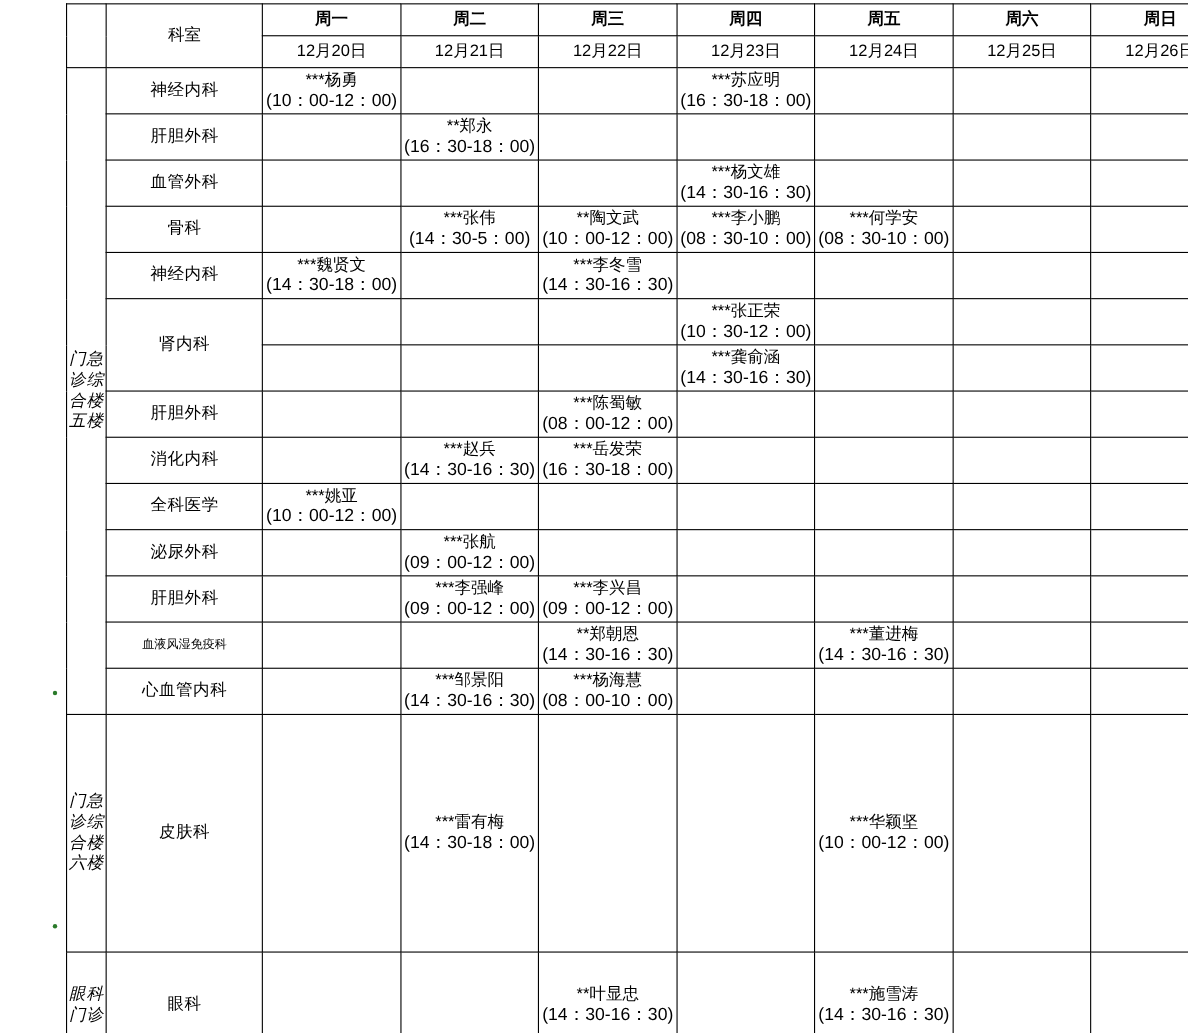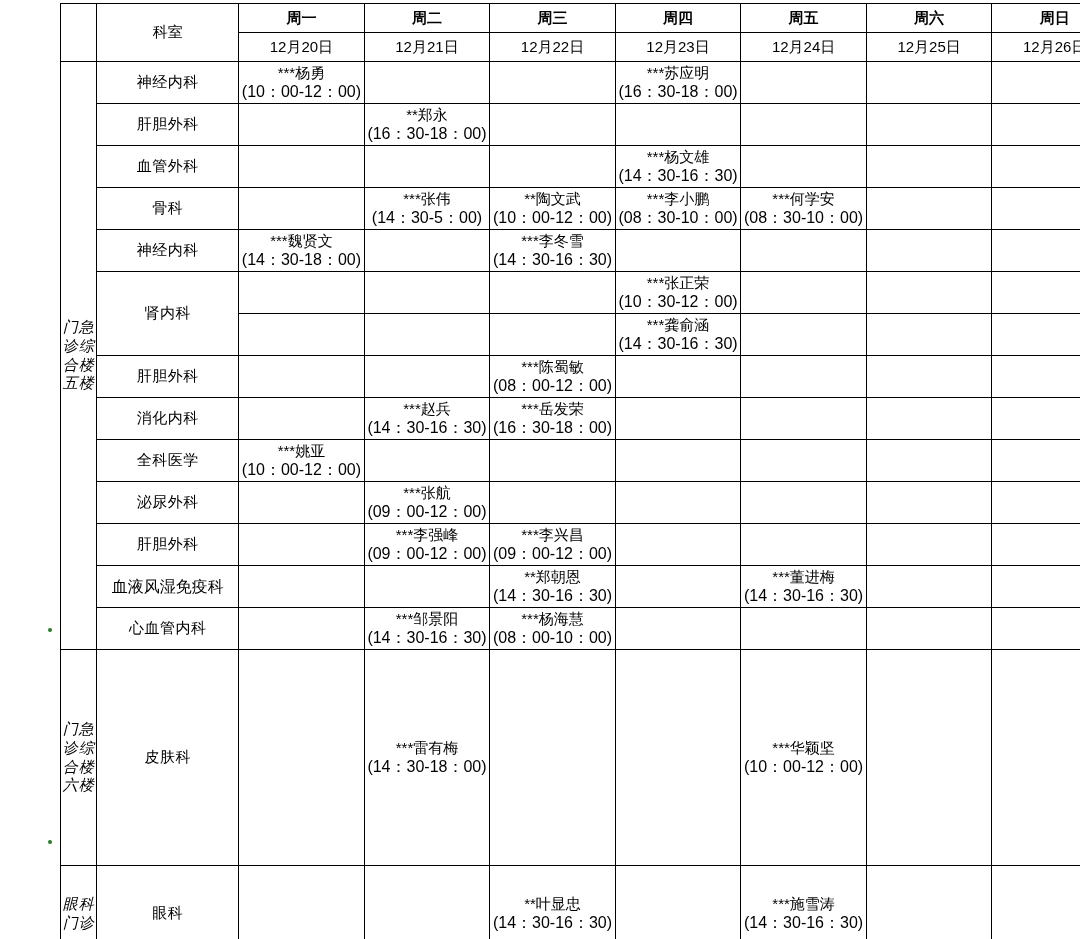--- a/index.html
+++ b/index.html
@@ -50,21 +50,21 @@
   .building-cell span {
     display: block;
     font-style: italic;
   }
   .dept-cell {
     font-size: 16px;
     letter-spacing: 0.5px;
     padding: 4px 2px;
   }
   .dept-cell.small {
-    font-size: 16px;
+    font-size: 11px;
     letter-spacing: 0;
   }
   .head-weekday {
     font-size: 16px;
     height: 28px;
     font-weight: bold;
   }
   .head-date {
     font-size: 16px;
     height: 28px;

